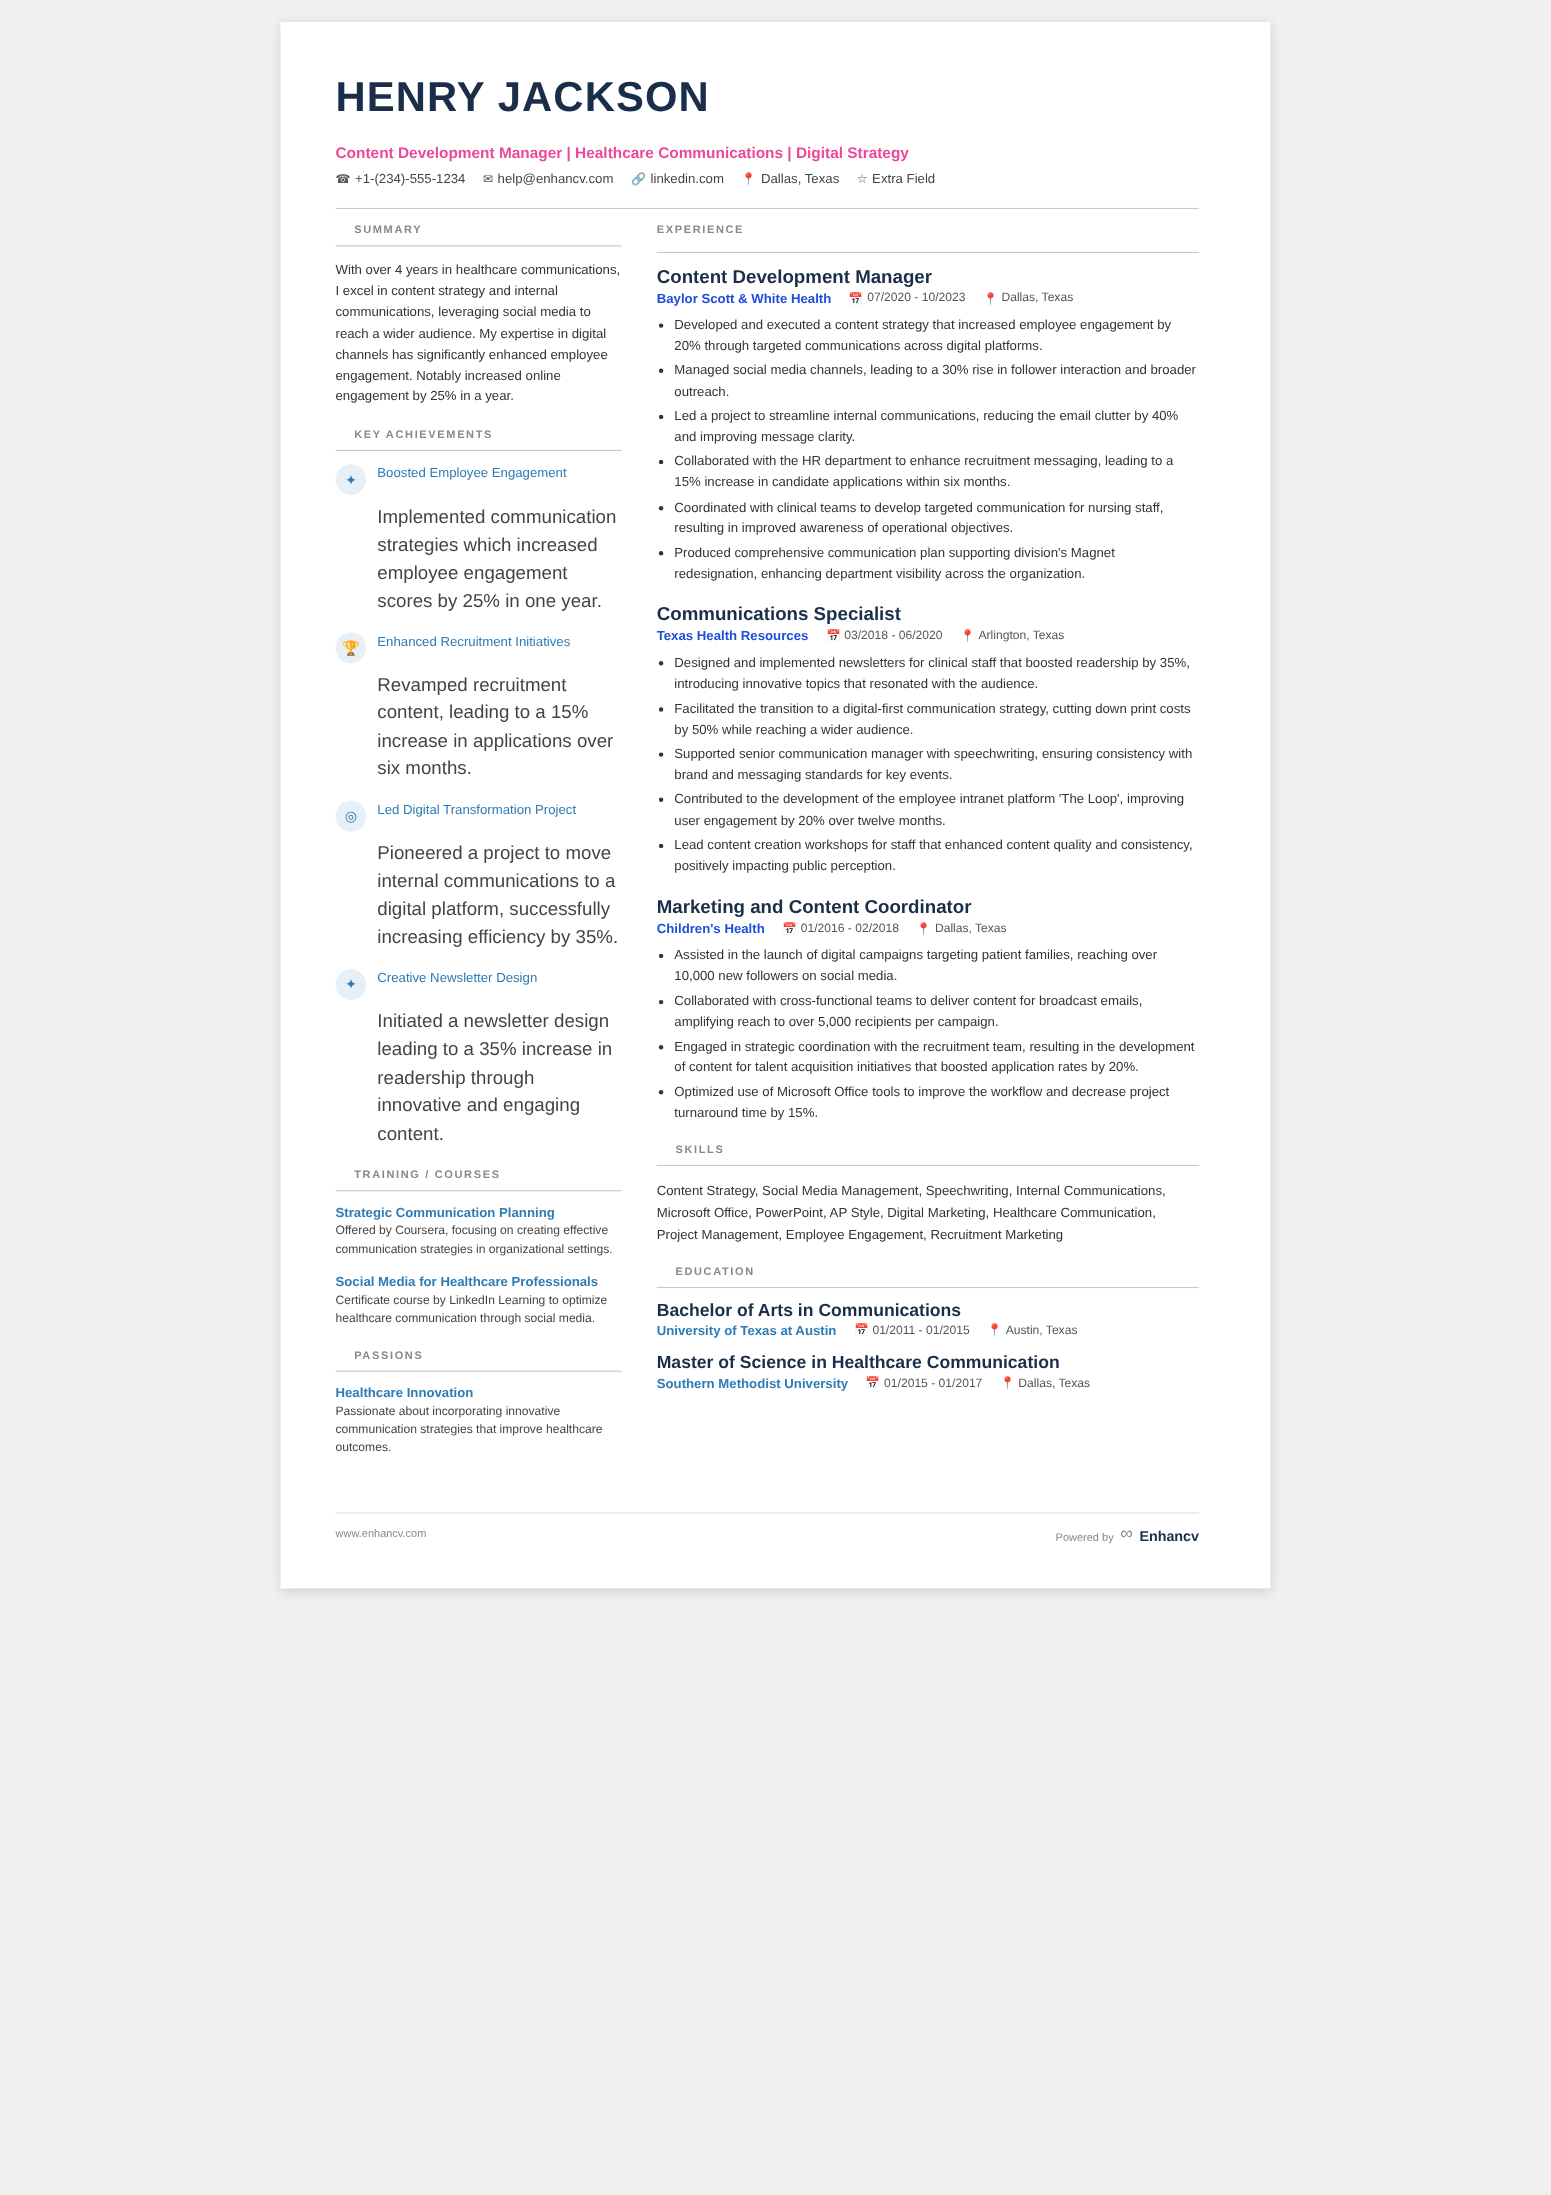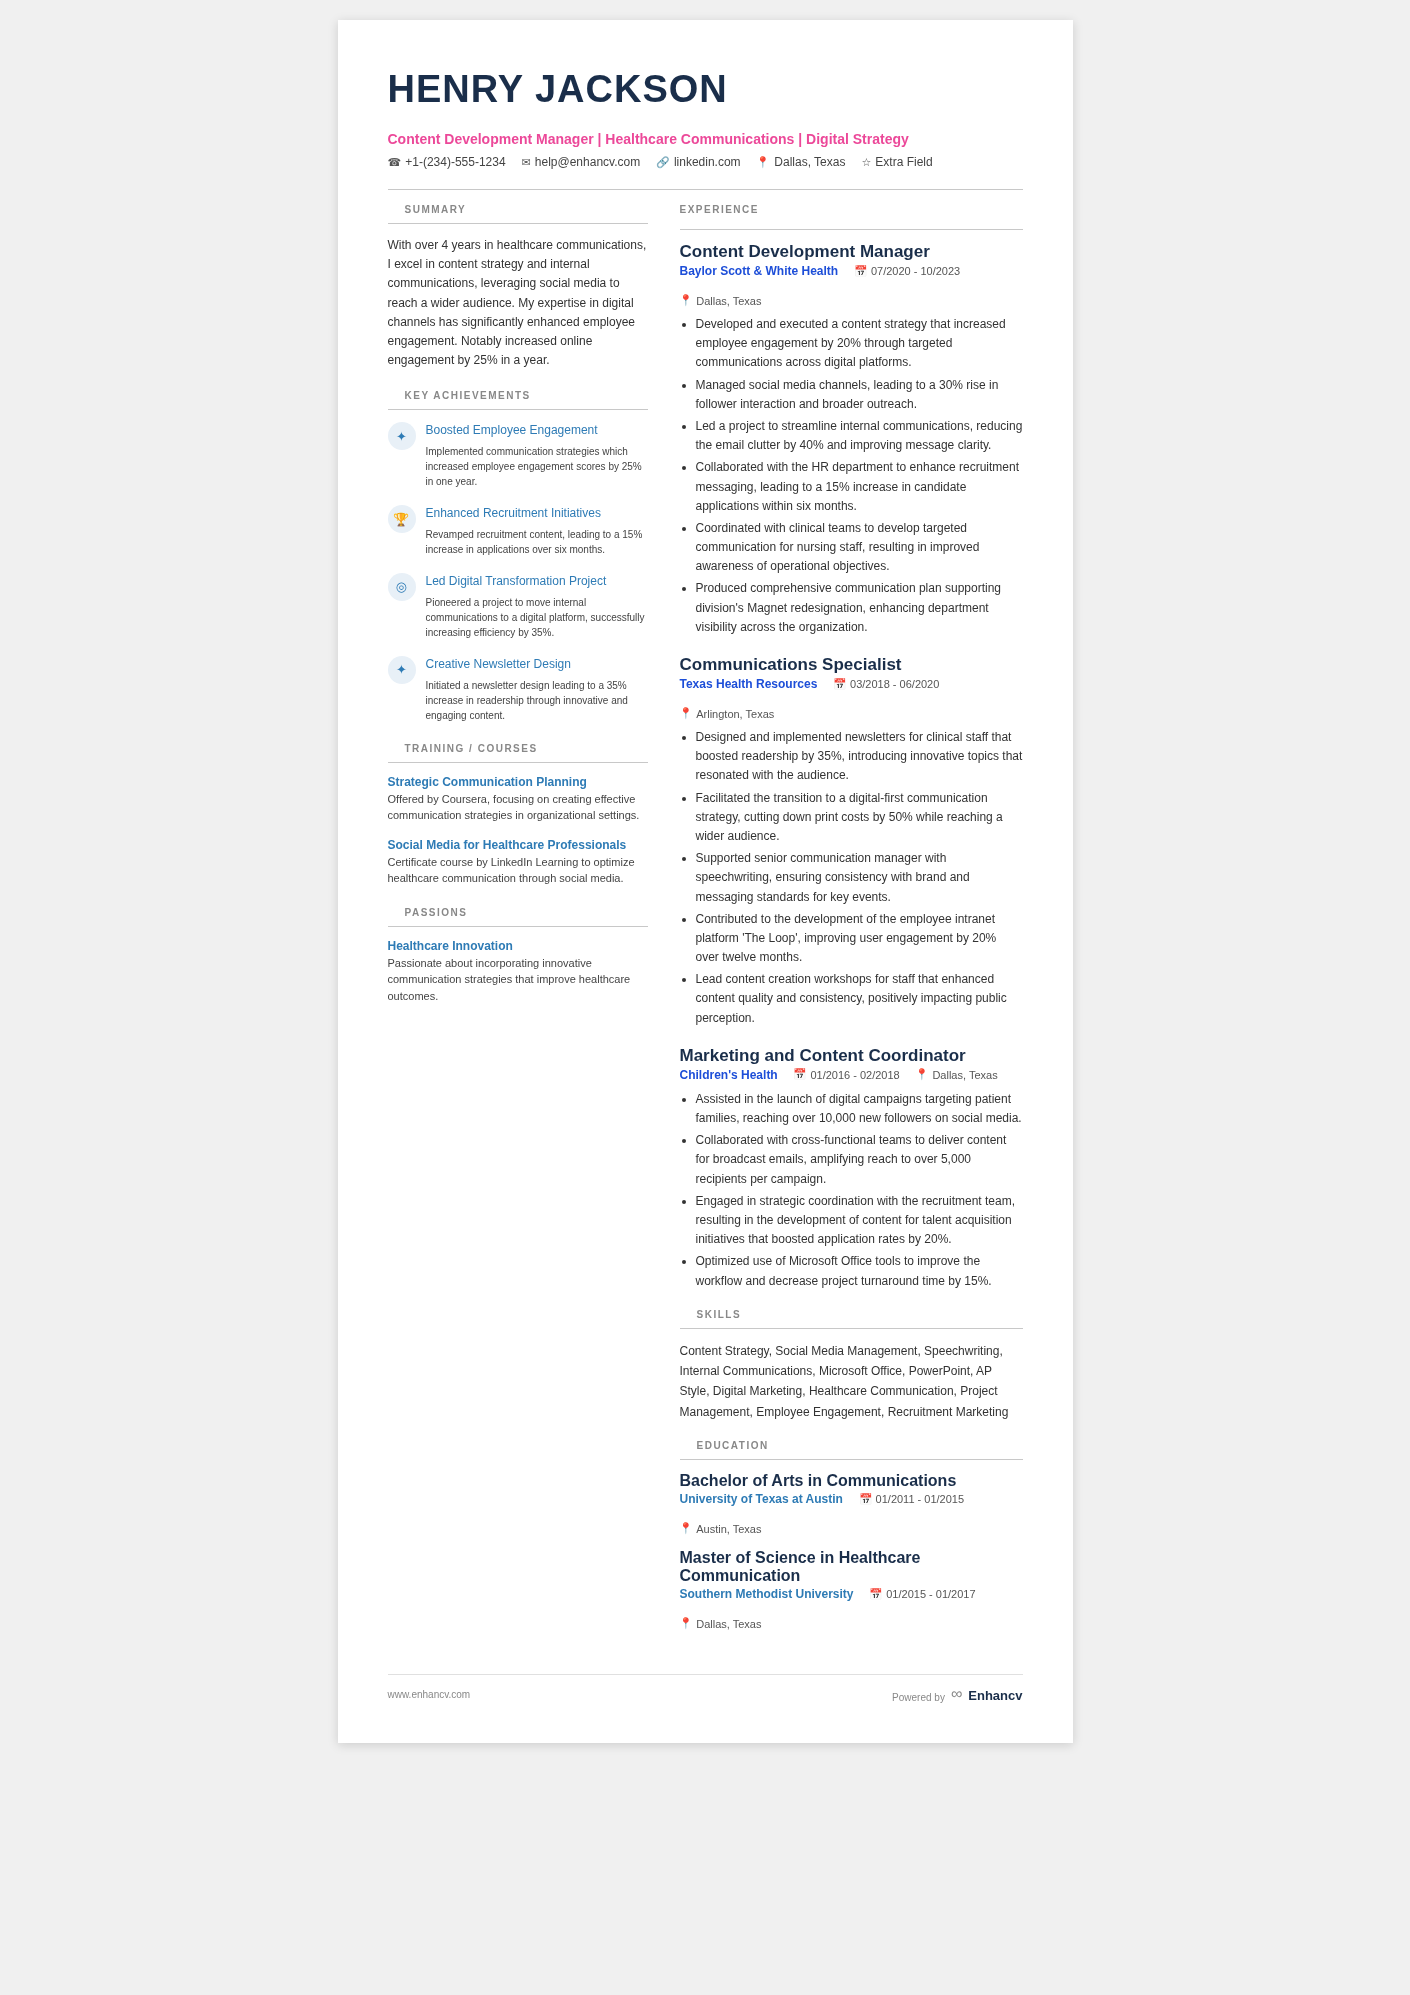--- a/index.html
+++ b/index.html
@@ -4,24 +4,24 @@
   <style>
     * { margin: 0; padding: 0; box-sizing: border-box; }
     body {
       font-family: 'Arial', sans-serif;
       background: #f0f0f0;
       display: flex;
       justify-content: center;
       padding: 20px;
     }
     .resume-wrapper {
-      width: 735px;
+      width: 900px;
       background: #fff;
       box-shadow: 0 2px 10px rgba(0,0,0,0.15);
-      padding: 48px 50px 40px 50px;
+      padding: 48px 65px 40px 50px;
     }
     .header-name {
       font-size: 38px;
       font-weight: 900;
       color: #1a2e4a;
       letter-spacing: 1px;
       text-transform: uppercase;
     }
     .header-subtitle {
       font-size: 14px;
@@ -100,24 +100,24 @@
       color: #2e7bb5;
     }
     .achievement-content {}
     .achievement-title {
       font-size: 12px;
       font-weight: 400;
       color: #2e7bb5;
       line-height: 1.4;
     }
     .achievement-desc {
-      font-size: 10px;
+      font-size: 17px;
       color: #444;
       line-height: 1.5;
-      margin-top: 5px;
+      margin-top: 18px;
     }
     
     .training-item {
       margin-bottom: 14px;
     }
     .training-title {
       font-size: 12px;
       font-weight: 700;
       color: #2e7bb5;
       margin-bottom: 2px;

